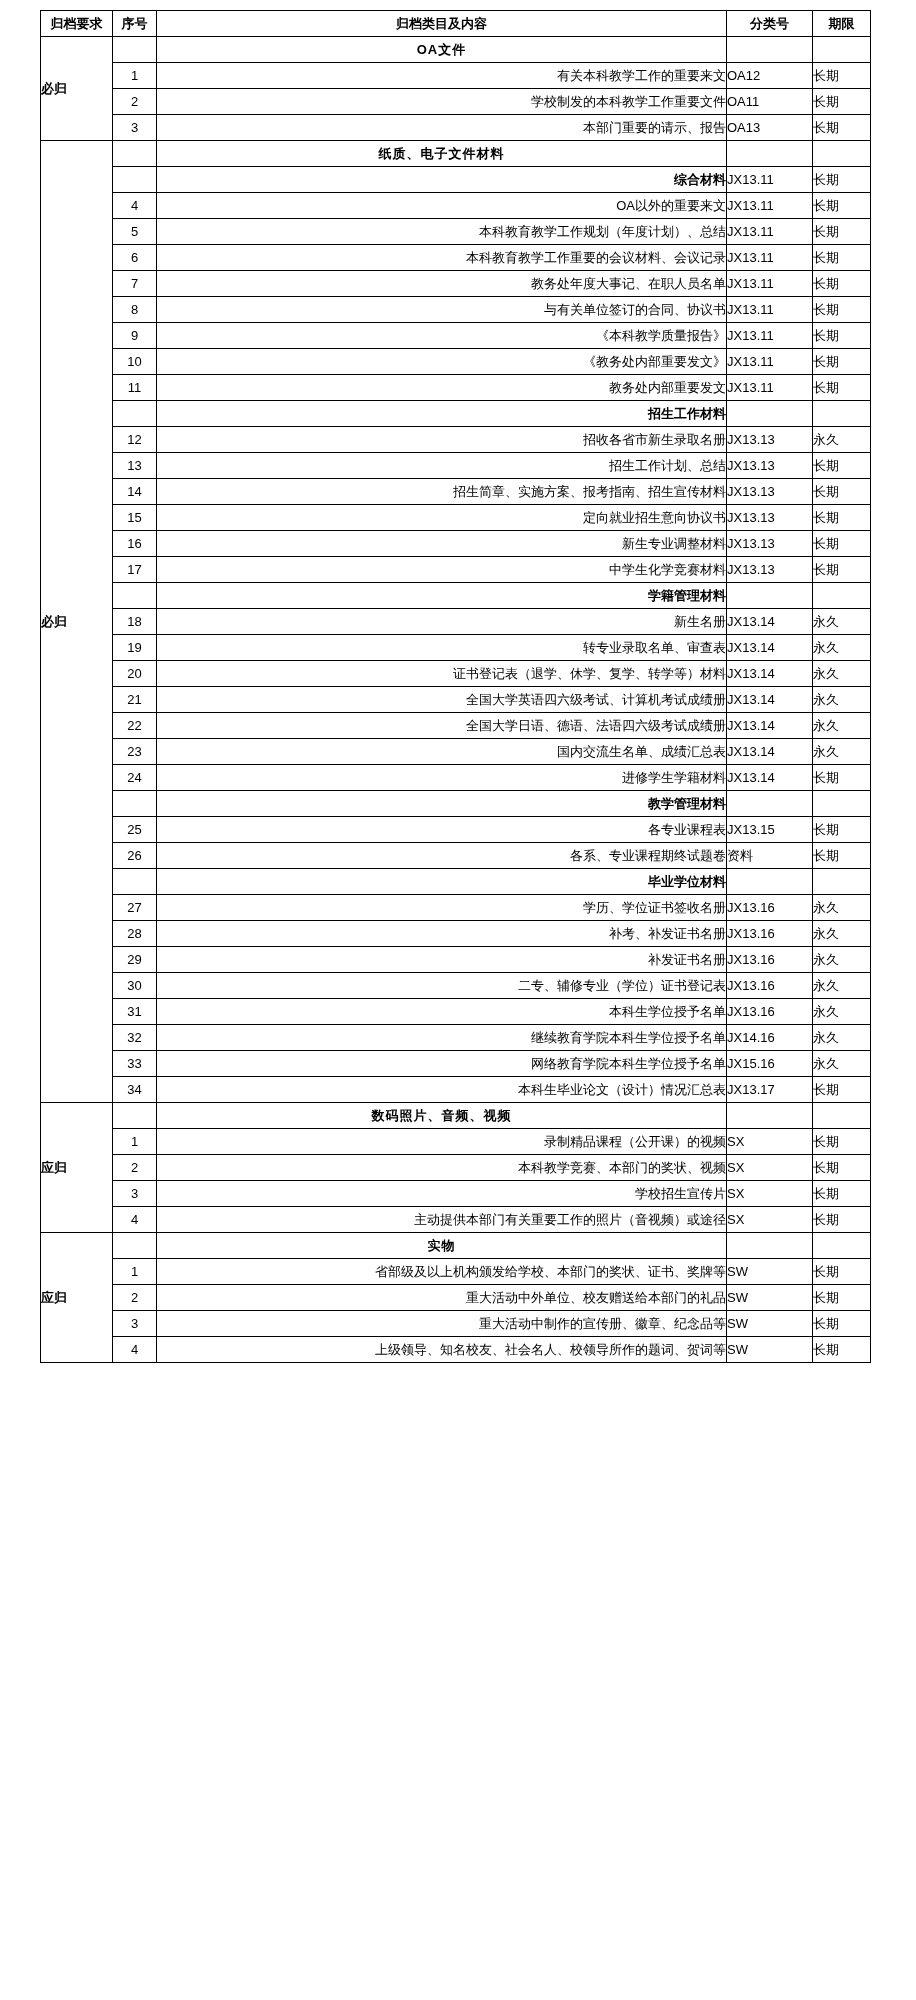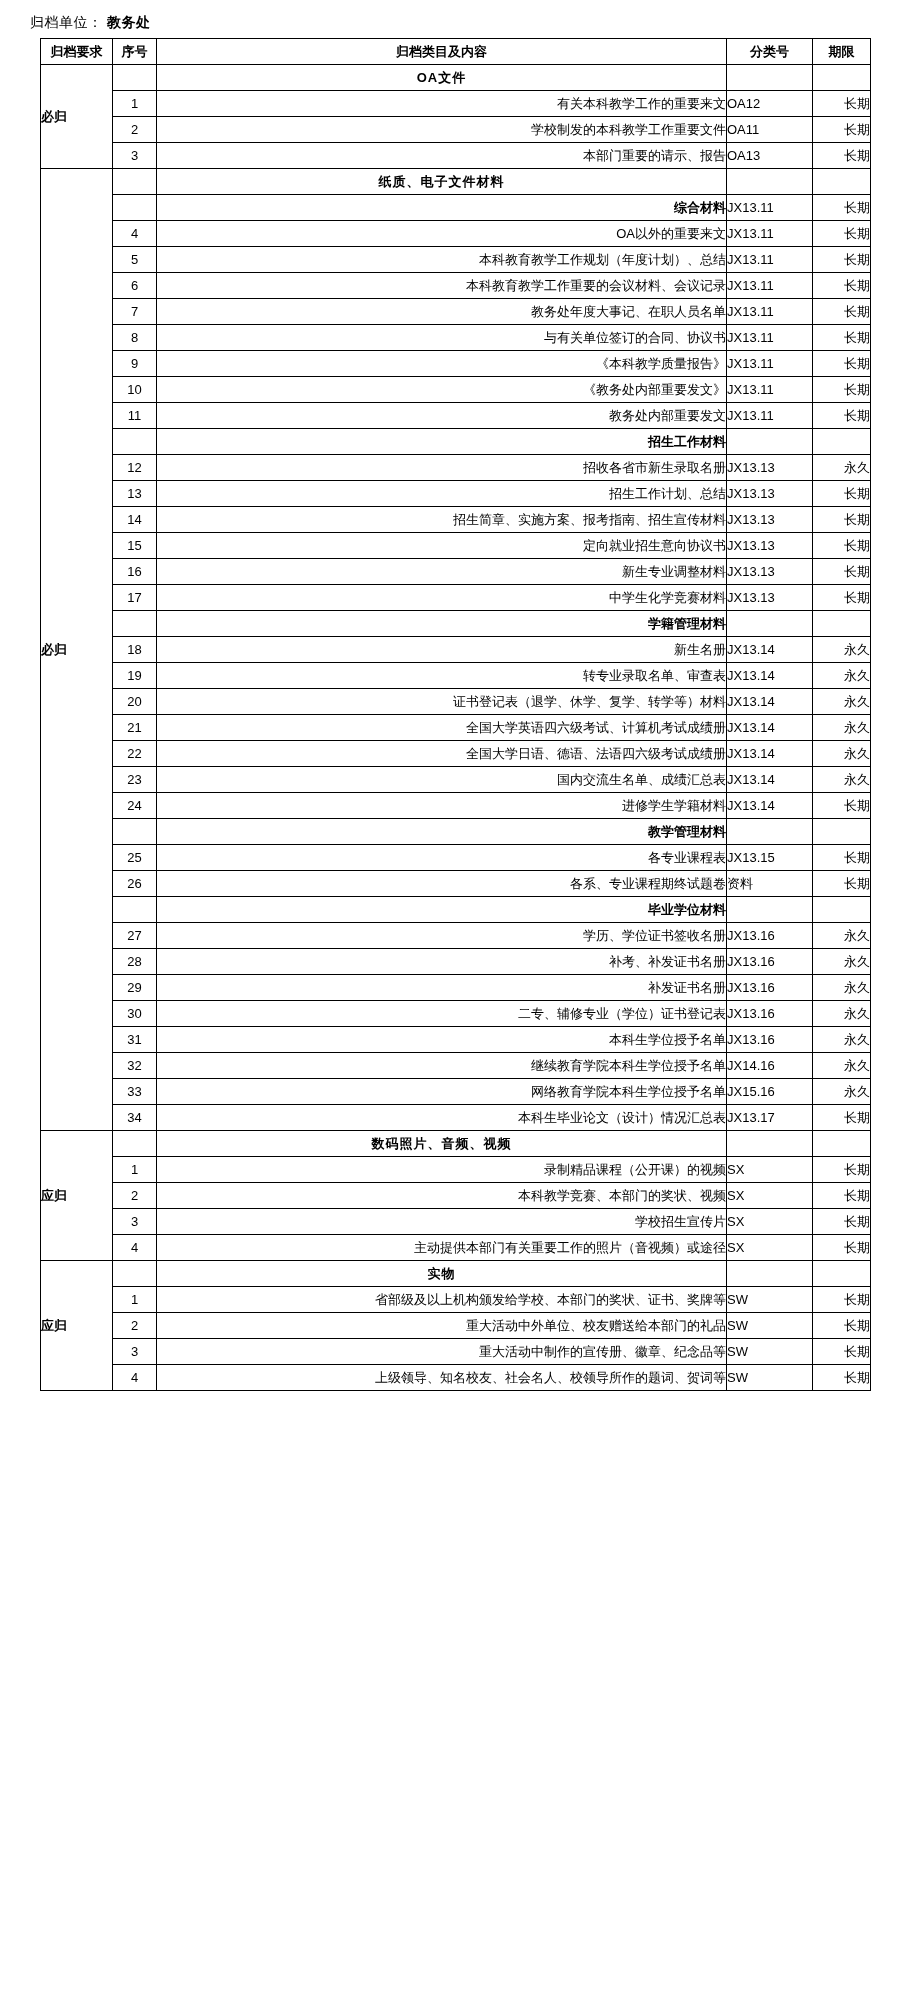--- a/index.html
+++ b/index.html
@@ -78,34 +78,30 @@
   td.title.section {
     text-align: center;
     font-weight: bold;
     letter-spacing: 1px;
   }
   td.cls {
     text-align: left;
     font-size: 12px;
   }
   td.term {
-    text-align: right;
+    text-align: left;
     font-size: 12px;
   }
   .blank { }
 </style>
 </head>
 <body>
 
 <div class="page">
 
-  <div class="doc-header">
-    <span class="unit-label">归档单位：</span>
-    <span class="unit-value">教务处</span>
-  </div>
 
   <table class="archive">
     <colgroup>
       <col class="c-req">
       <col class="c-seq">
       <col class="c-title">
       <col class="c-class">
       <col class="c-term">
     </colgroup>
     <thead>

